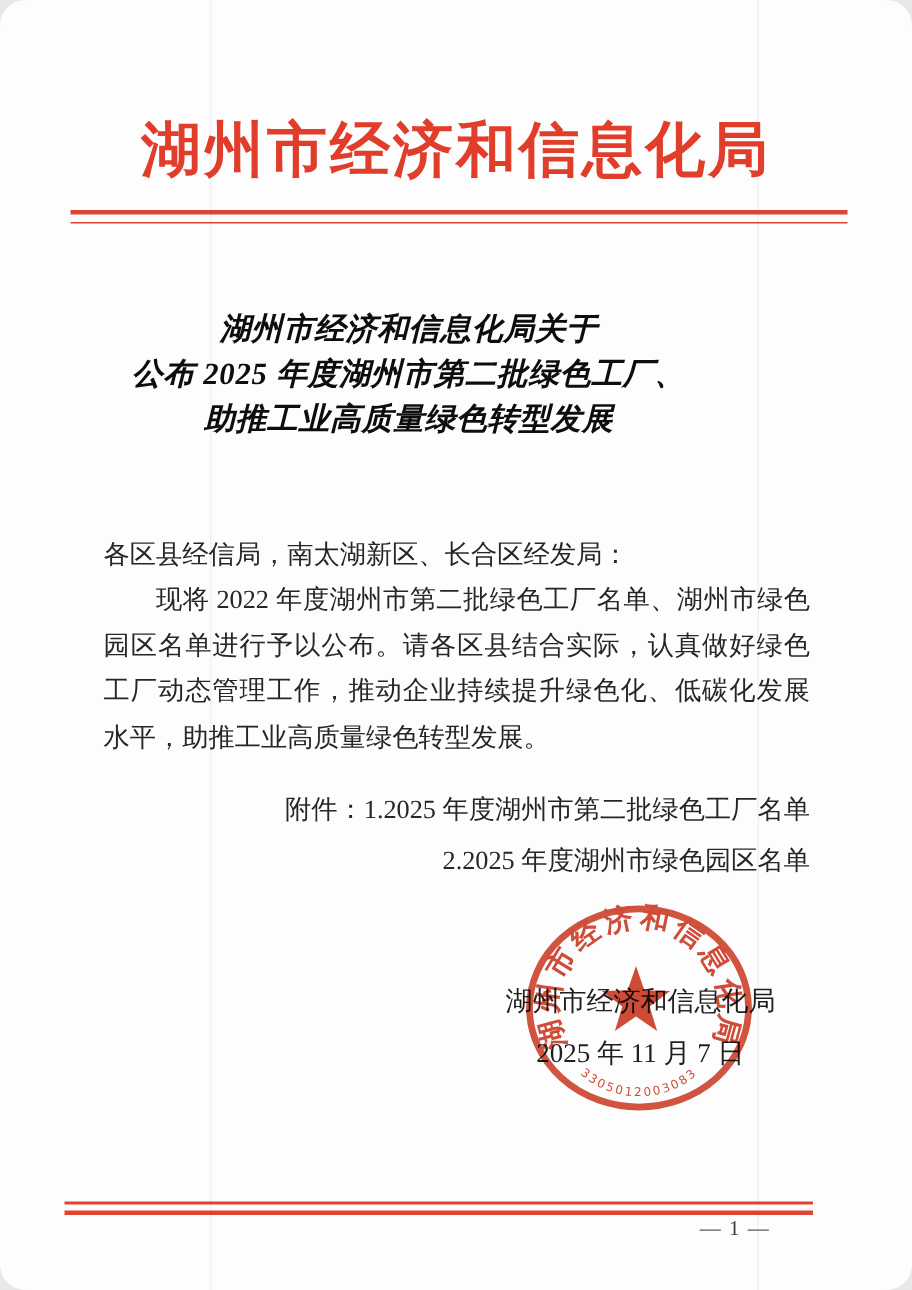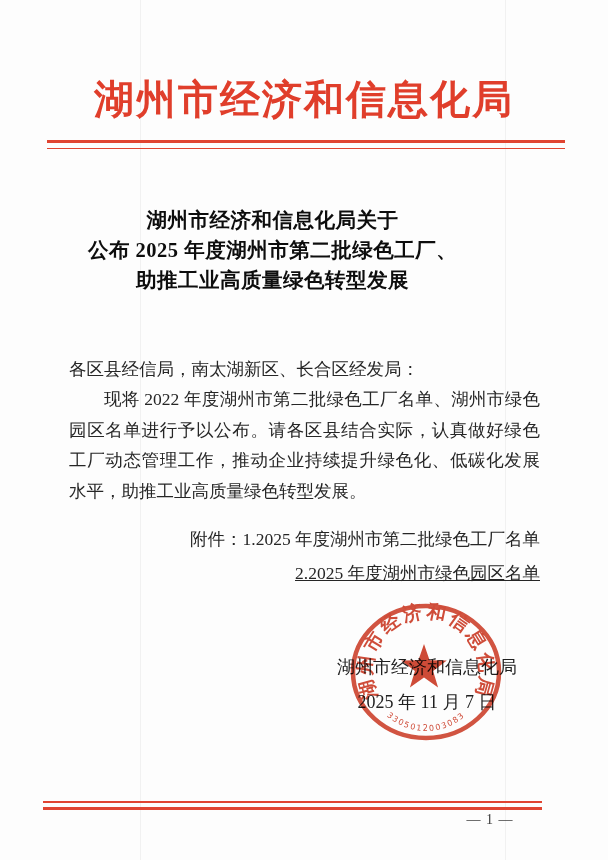--- a/index.html
+++ b/index.html
@@ -4,20 +4,21 @@
 <style>
   html,body{margin:0;padding:0;background:#e8e8e8;}
   .page{
     position:relative;
     width:608px;height:860px;
     background:#fdfdfd;
     overflow:hidden;
     font-family:"Liberation Serif","DejaVu Serif",serif;
     color:#262626;
     margin:0 auto;
+    border-radius:17px;
   }
   .scan-streak{position:absolute;top:0;height:860px;width:1px;background:#f1f1f1;}
   .letterhead{
     position:absolute;top:76px;left:0;width:608px;
     text-align:center;
     font-size:40px;font-weight:bold;
     letter-spacing:2px;
     color:#e03e2b;
     line-height:48px;
     white-space:nowrap;
@@ -27,35 +28,36 @@
   .rule-head-thin{top:147.5px;left:47px;width:518px;height:1.7px;}
   .rule-foot-thin{top:801px;left:43px;width:499px;height:2px;}
   .rule-foot-thick{top:807px;left:43px;width:499px;height:3.2px;}
   .doc-title{
     position:absolute;top:205px;left:0;width:545px;
     text-align:center;
     font-size:20.5px;font-weight:bold;
     line-height:30px;
     color:#0d0d0d;
     letter-spacing:0.5px;
+    font-style:italic;
   }
   .body-block{
     position:absolute;top:354px;left:69px;width:471px;
     font-size:17.5px;
     line-height:30.4px;
     text-align:justify;
   }
   .body-block .recipient{margin:0;}
   .body-block .para{margin:0;text-indent:2em;}
   .attachments{
     position:absolute;top:522px;left:100px;width:440px;
     font-size:17.5px;line-height:34px;text-align:right;
   }
   .att-row{white-space:nowrap;}
-  .att-item-2{margin-left:53px;text-decoration:underline;}
+  .att-item-2{margin-left:53px;}
   .signature{
     position:absolute;top:655px;left:333px;width:188px;
     text-align:center;
     font-size:18px;line-height:24px;
     color:#1f1f1f;
     z-index:1;
   }
   .signature .date{margin-top:11px;white-space:nowrap;}
   .seal{
     position:absolute;top:600px;left:348px;width:156px;height:150px;

